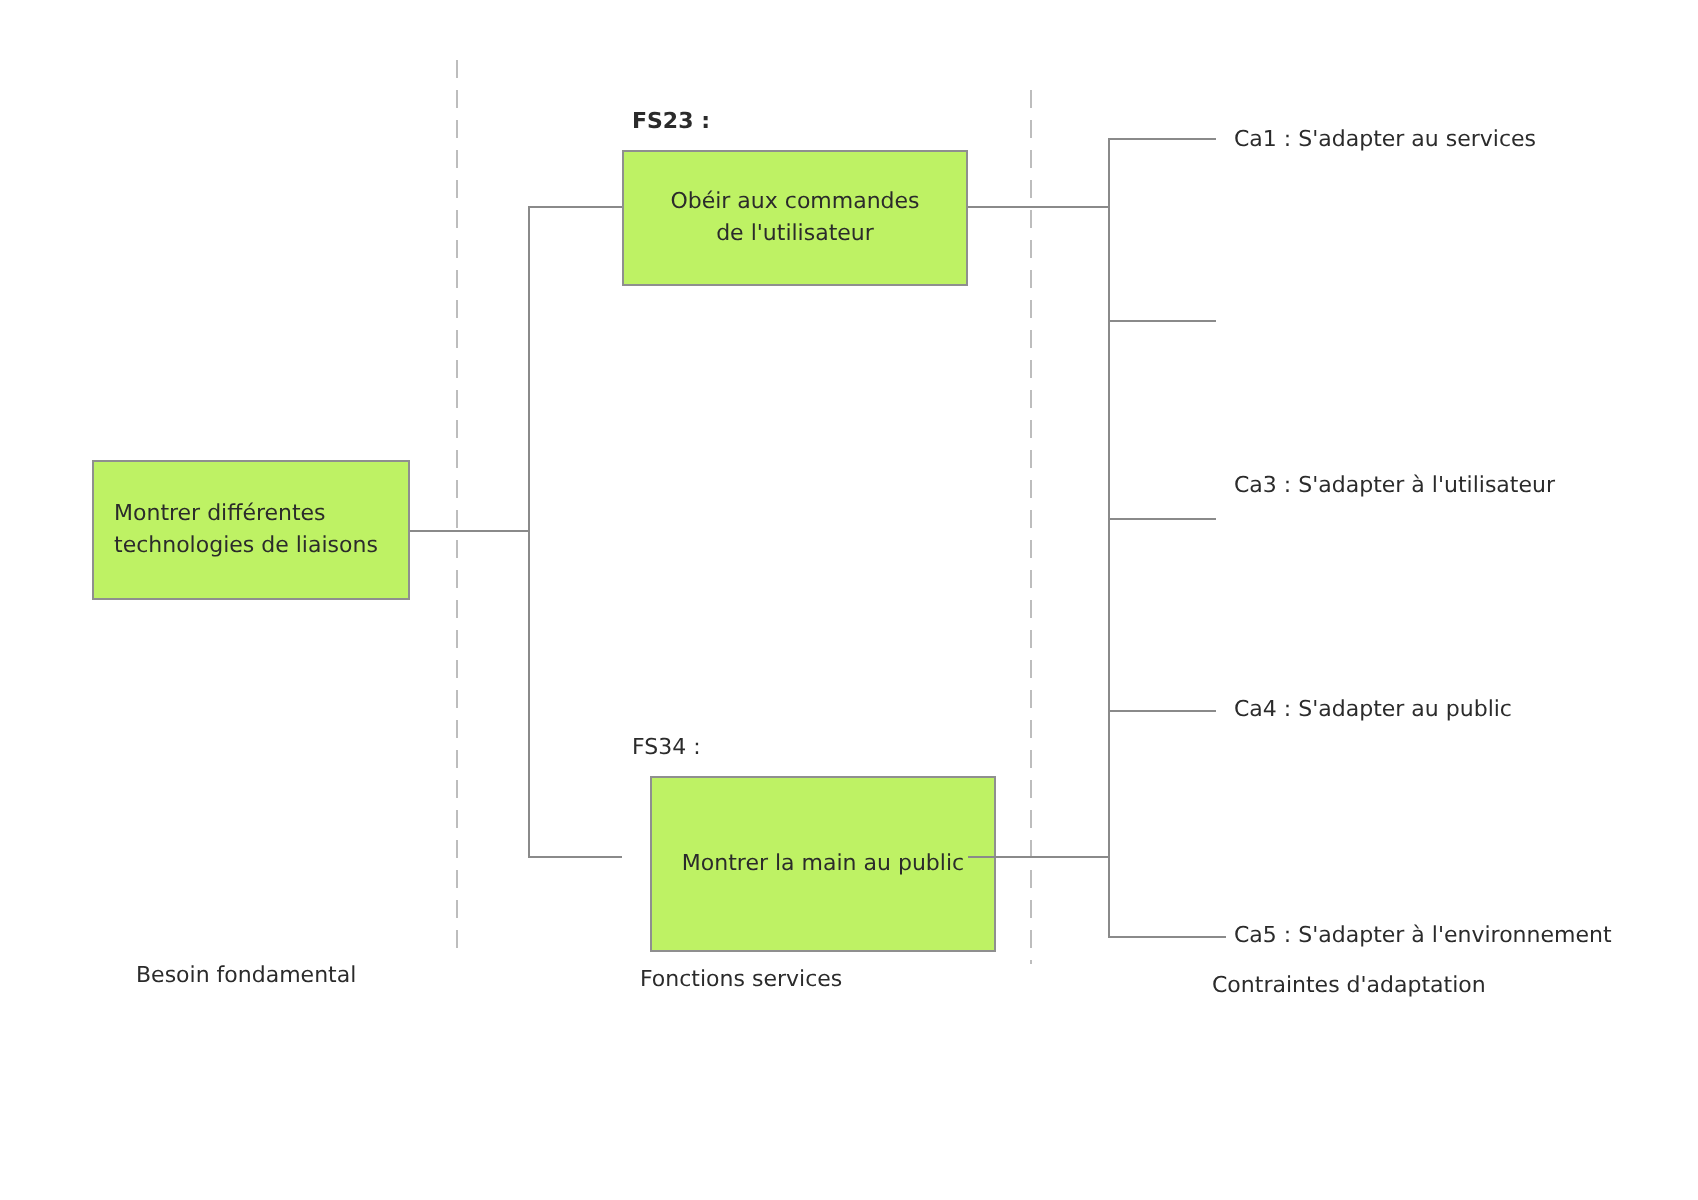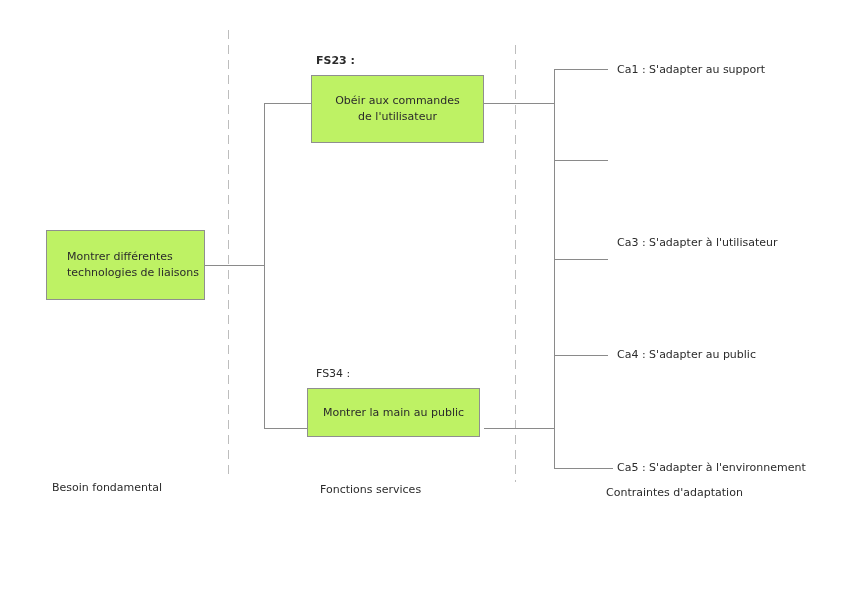--- a/index.html
+++ b/index.html
@@ -20,21 +20,21 @@
   .box {
     position: absolute;
     border: 1px solid #8f8f8f;
     background: #bef264;
     display: flex;
     align-items: center;
     box-sizing: border-box;
     line-height: 16px;
     white-space: pre-line;
   }
-  .box.left-align { justify-content: flex-start; padding-left: 20px; text-align: left; }
+  .box.left-align { justify-content: flex-start; padding-left: 10px; text-align: left; }
   .box.center { justify-content: center; text-align: center; }
   .hline {
     position: absolute;
     height: 1px;
     background: #8a8a8a;
   }
   .vline {
     position: absolute;
     width: 1px;
     background: #8a8a8a;
@@ -71,34 +71,34 @@
   <div class="hline" style="left:205px; top:265px; width:59px;"></div>
   <div class="vline" style="left:264px; top:103px; height:326px;"></div>
   <div class="hline" style="left:264px; top:103px; width:47px;"></div>
   <div class="hline" style="left:264px; top:428px; width:47px;"></div>
 
   <div class="fs-label" style="left:316px; top:54px;font-weight:bold;">FS23 :</div>
   <div class="box center" style="left:311px; top:75px; width:173px; height:68px;">Obéir aux commandes
 de l'utilisateur</div>
 
   <div class="fs-label" style="left:316px; top:367px;">FS34 :</div>
-  <div class="box center" style="left:307px; top:388px; width:173px; height:49px;">Montrer la main au public</div>
+  <div class="box center" style="left:325px; top:388px; width:173px; height:88px;">Montrer la main au public</div>
 
   <div class="hline" style="left:484px; top:103px; width:70px;"></div>
   <div class="hline" style="left:484px; top:428px; width:70px;"></div>
   <div class="vline" style="left:554px; top:69px; height:400px;"></div>
 
   <div class="hline" style="left:554px; top:69px; width:54px;"></div>
   <div class="hline" style="left:554px; top:160px; width:54px;"></div>
   <div class="hline" style="left:554px; top:259px; width:54px;"></div>
   <div class="hline" style="left:554px; top:355px; width:54px;"></div>
   <div class="hline" style="left:554px; top:468px; width:59px;"></div>
 
-  <div class="ca-label" style="left:617px; top:63px;">Ca1 : S'adapter au support</div>
+  <div class="ca-label" style="left:617px; top:63px;">Ca1 : S'adapter au services</div>
   <div class="ca-label" style="left:617px; top:236px;">Ca3 : S'adapter à l'utilisateur</div>
   <div class="ca-label" style="left:617px; top:348px;">Ca4 : S'adapter au public</div>
   <div class="ca-label" style="left:617px; top:461px;">Ca5 : S'adapter à l'environnement</div>
 
-  <div class="col-label" style="left:52px; top:481px;">Besoin fondamental</div>
+  <div class="col-label" style="left:68px; top:481px;">Besoin fondamental</div>
   <div class="col-label" style="left:320px; top:483px;">Fonctions services</div>
   <div class="col-label" style="left:606px; top:486px;">Contraintes d'adaptation</div>
 
 </div>
 
 </body></html>

